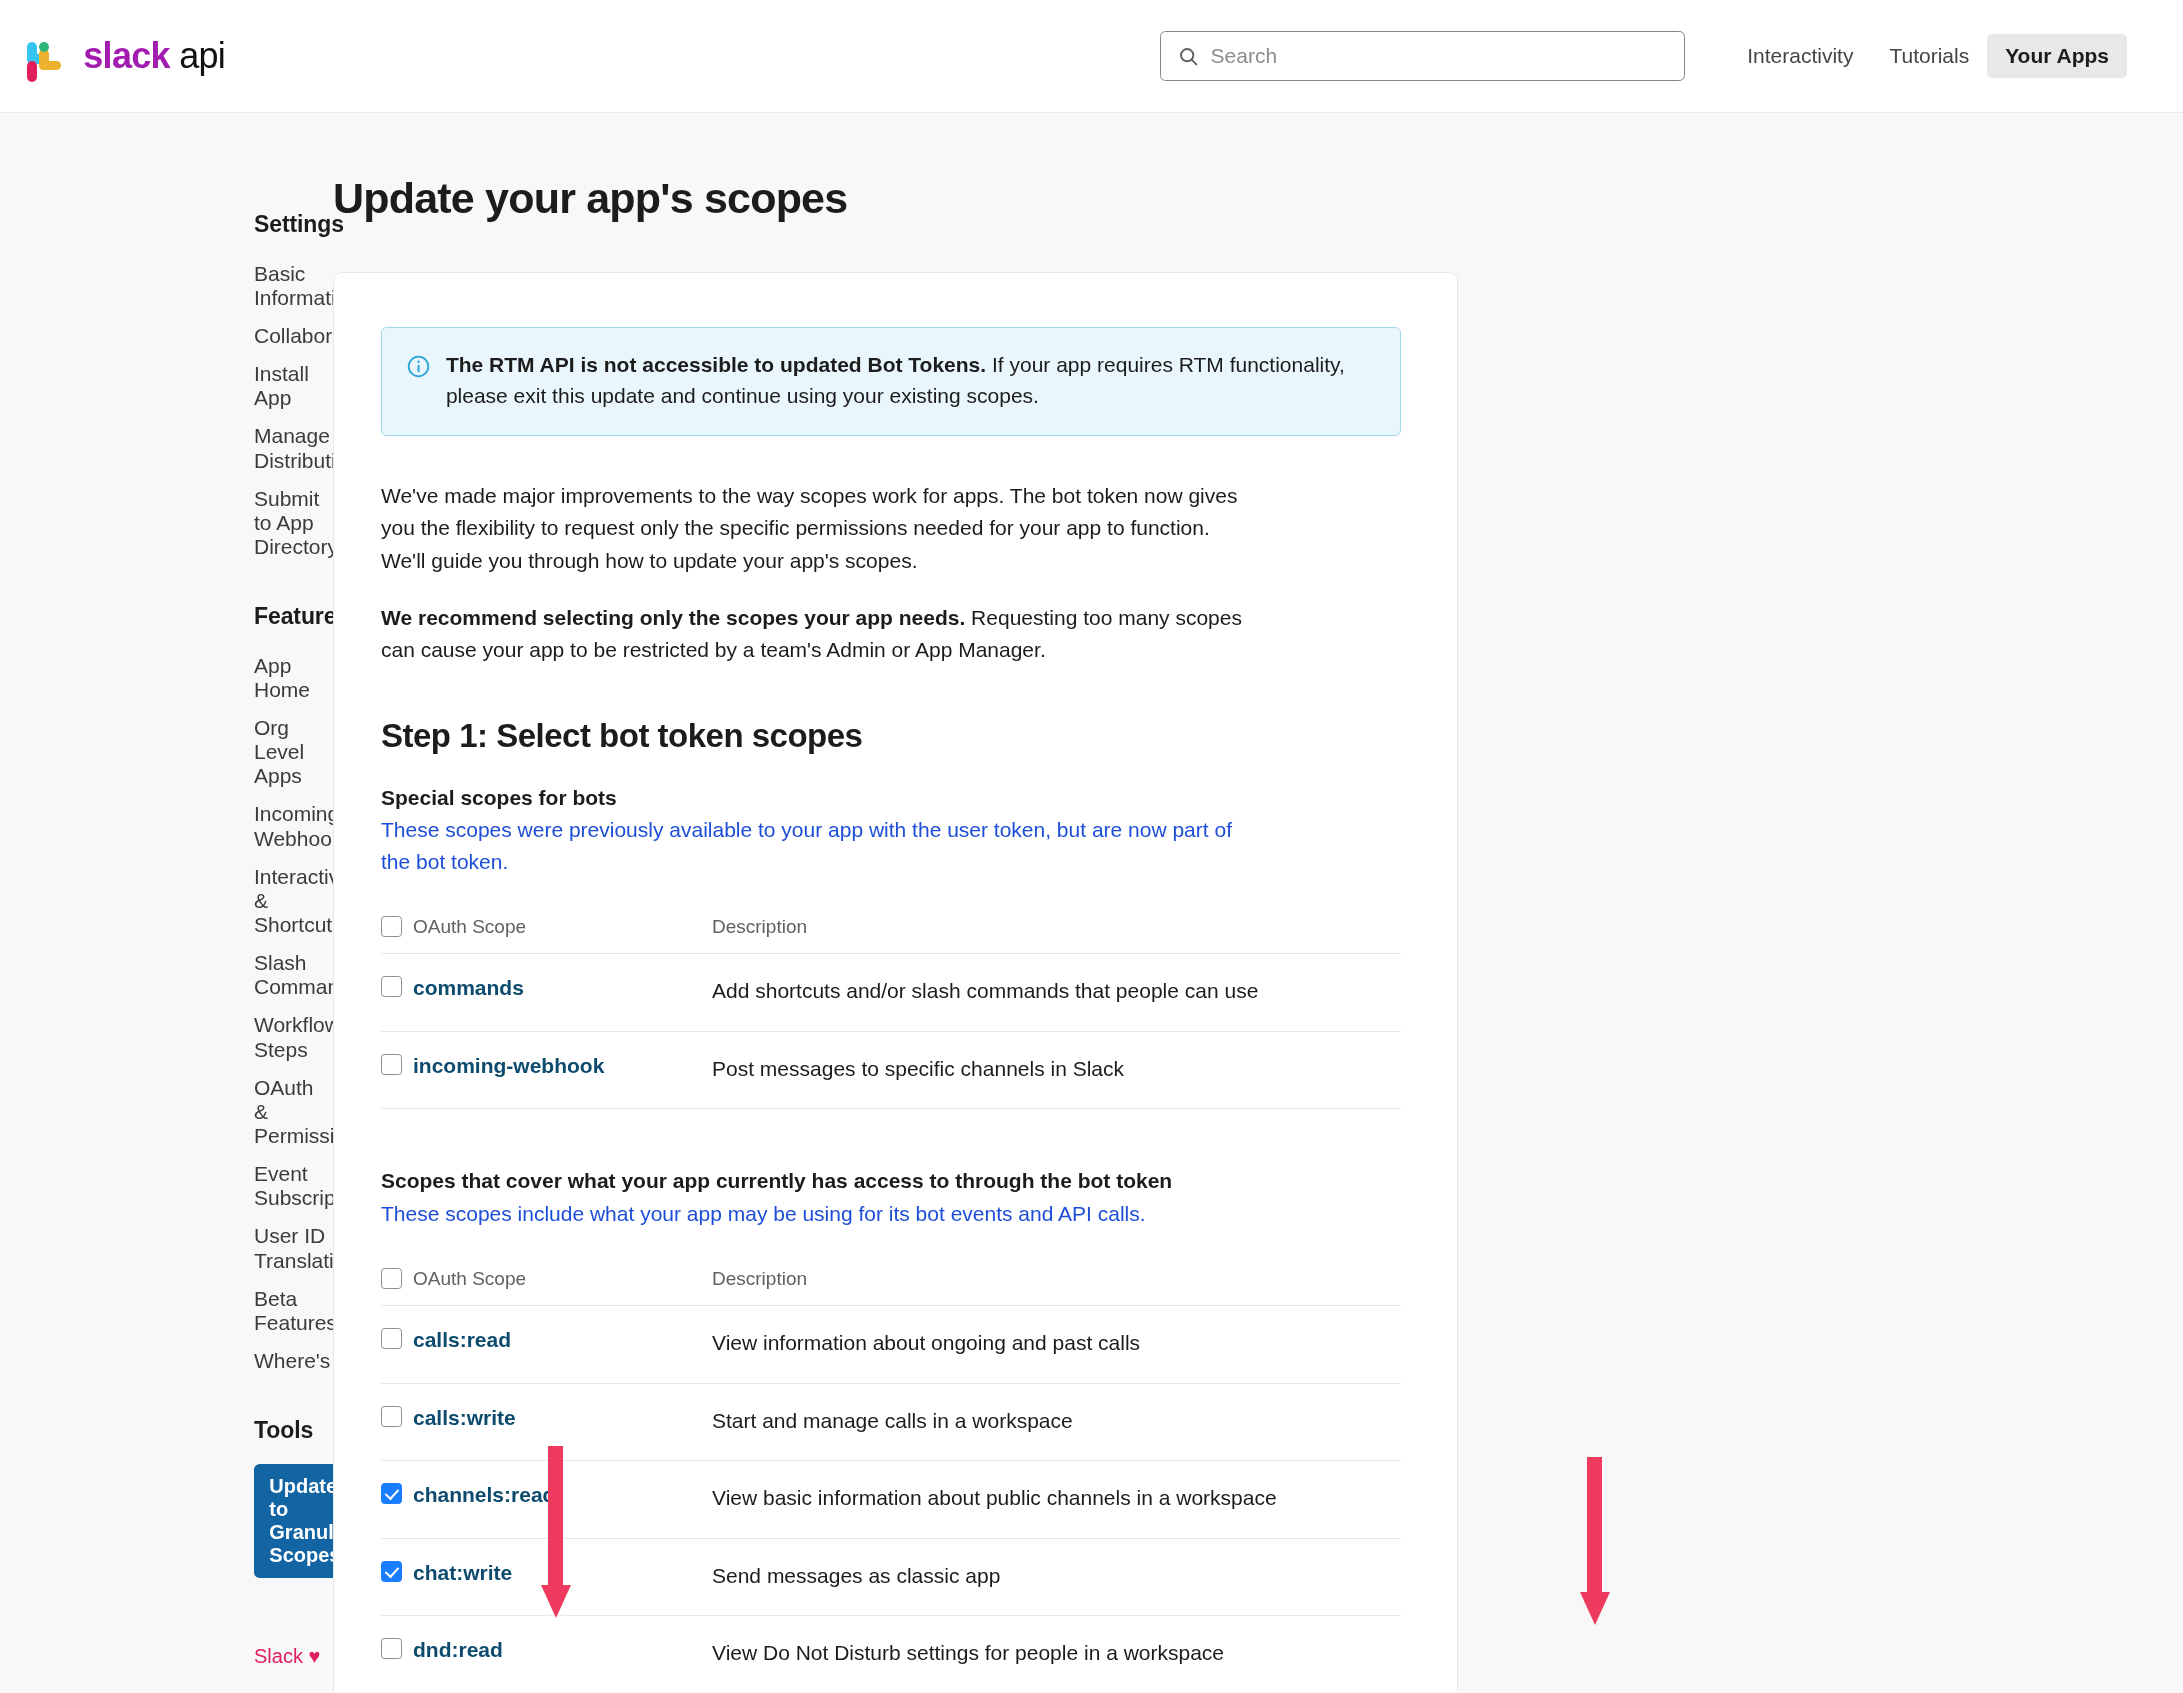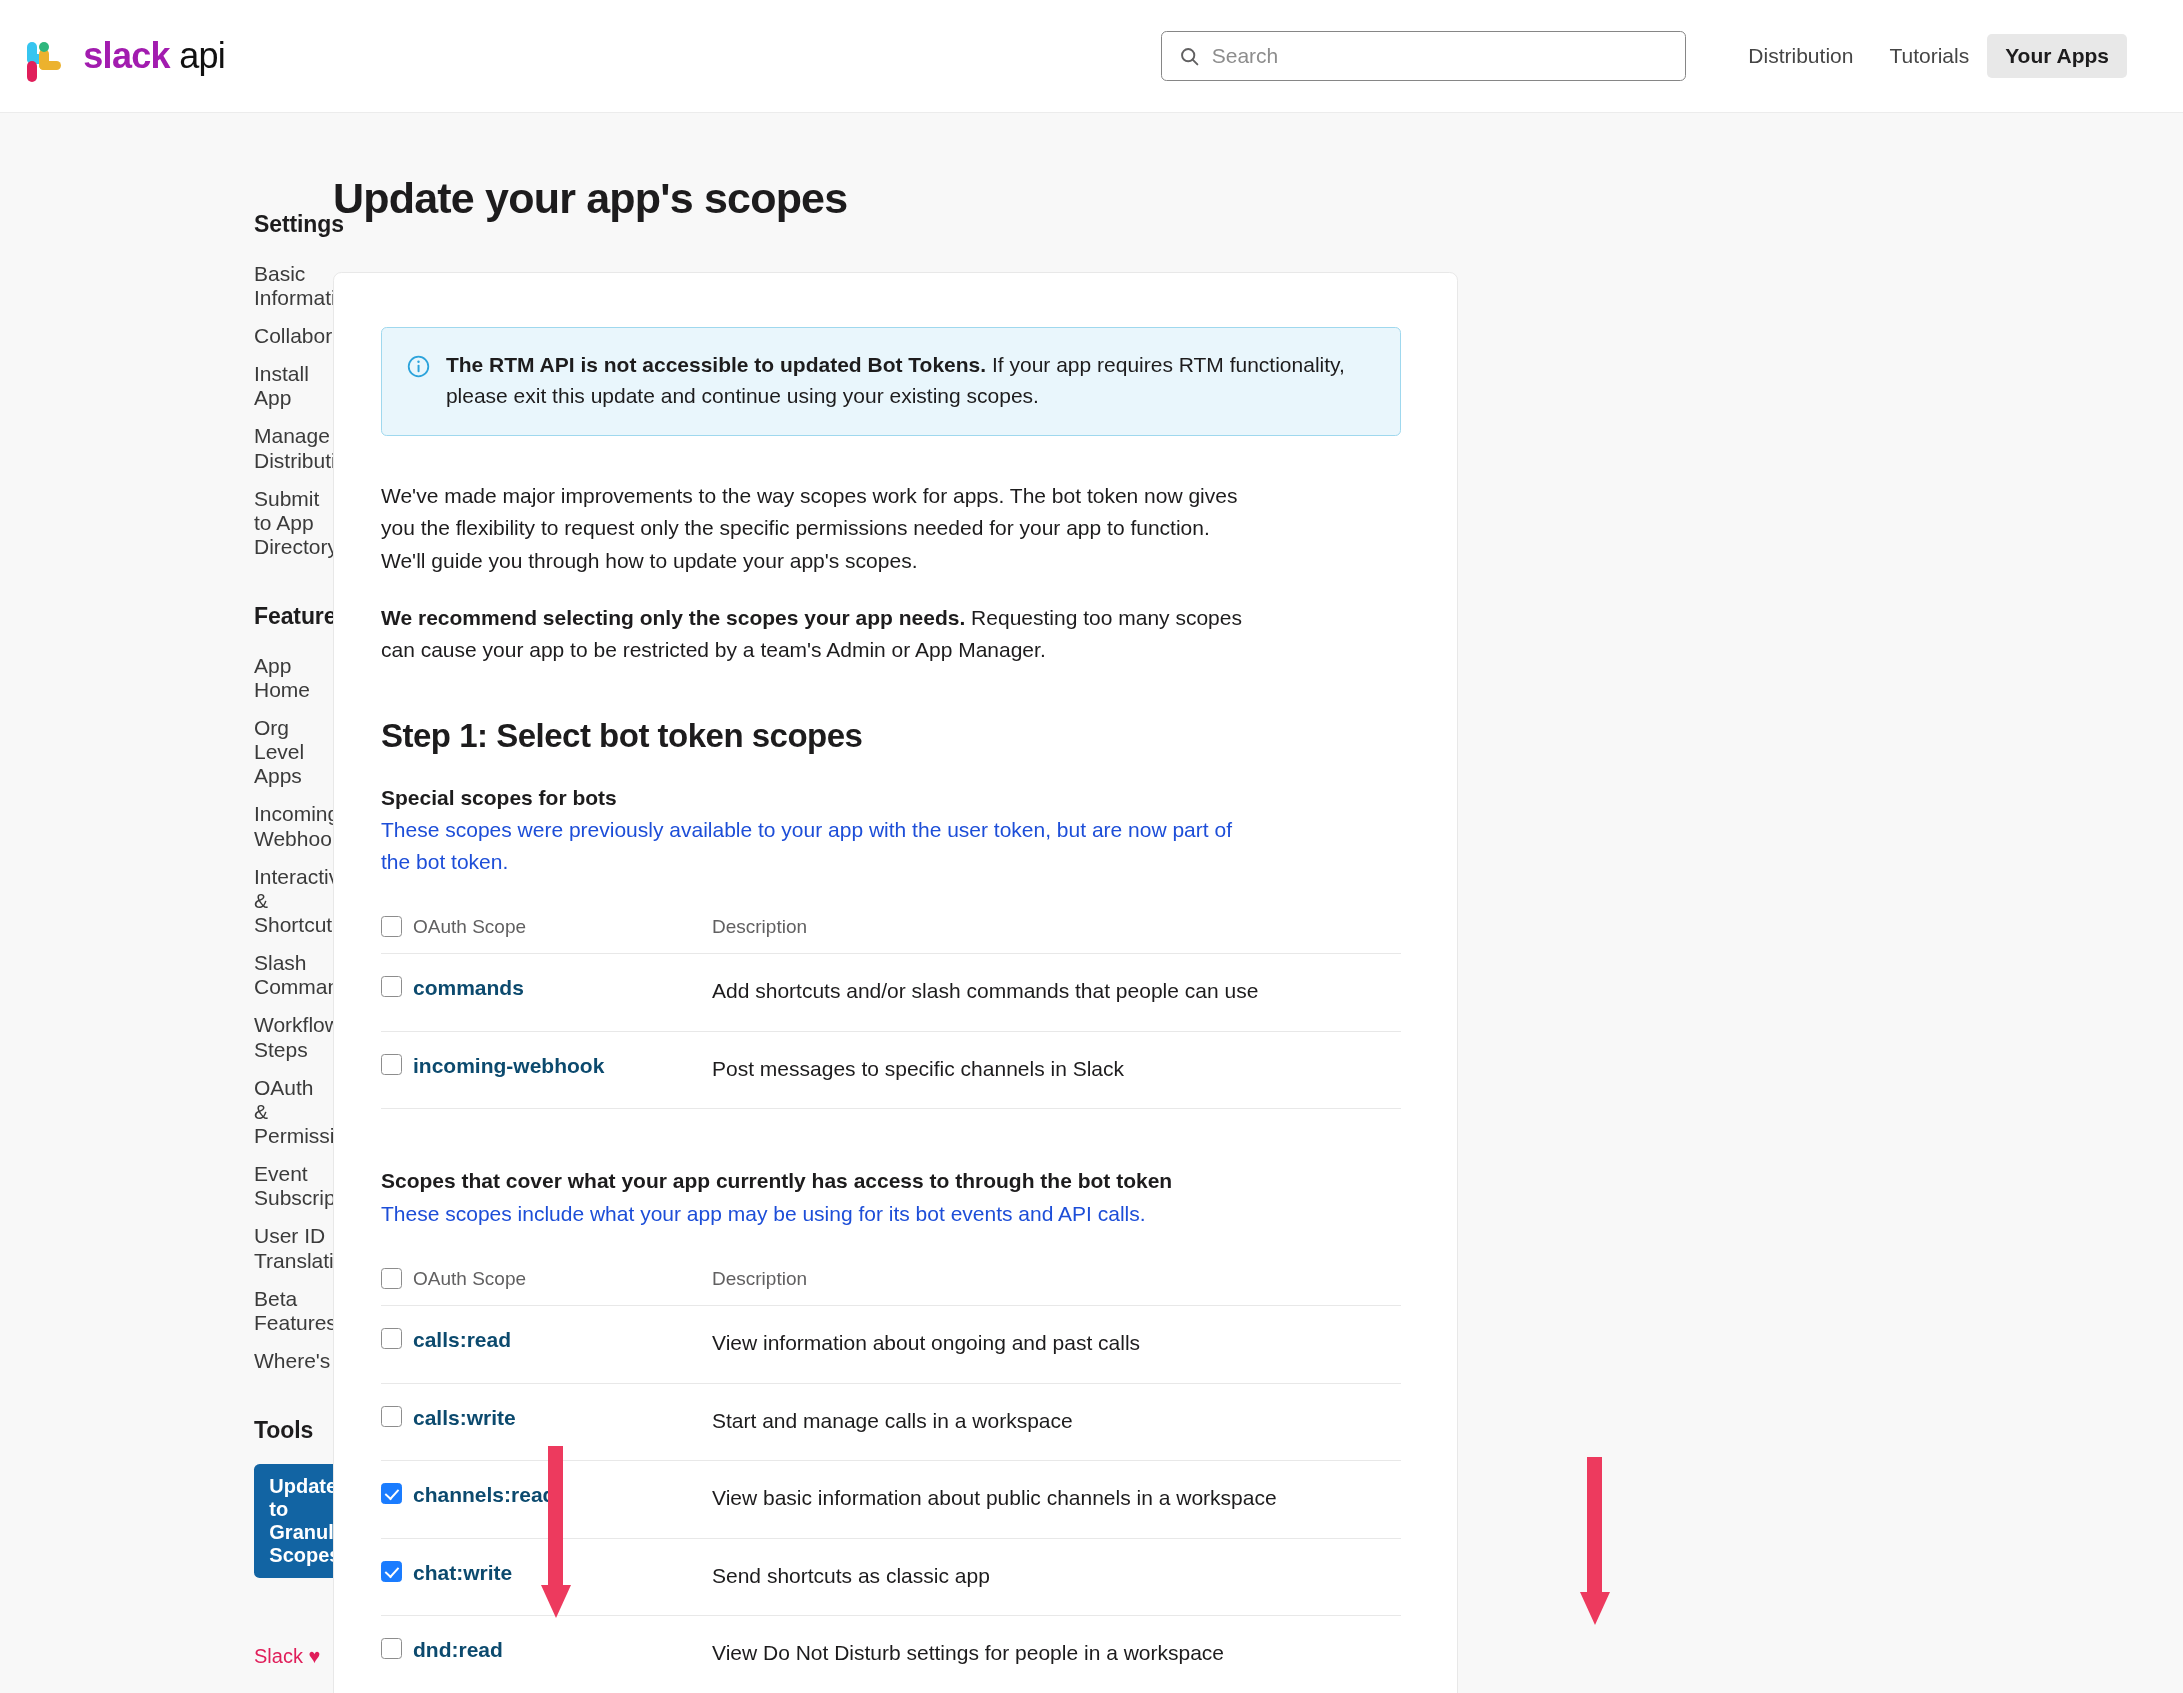--- a/index.html
+++ b/index.html
@@ -249,21 +249,21 @@
   </div>
 
   <div class="topnav">
     <div class="search-box">
       <svg width="21" height="21" viewBox="0 0 24 24" fill="none" stroke="#616061" stroke-width="2.2">
         <circle cx="10.5" cy="10.5" r="7"></circle>
           <line x1="15.6" y1="15.6" x2="21" y2="21" stroke-linecap="round"></line>
       </svg>
       <input class="search-input" type="text" placeholder="Search" style="">
     </div>
-    <a class="nav-link" href="#">Distribution</a>
+    <a class="nav-link" href="#">Interactivity</a>
     <a class="nav-link" href="#">Tutorials</a>
     <a class="nav-link active" href="#">Your Apps</a>
   </div>
 </div>
 
 <div class="page">
 
   <aside class="sidebar">
 
 
@@ -382,21 +382,21 @@
             <td class="c-desc">Start and manage calls in a workspace</td>
           </tr>
           <tr>
             <td class="c-check"><input class="cb" type="checkbox" checked="" style=""></td>
             <td class="c-scope"><a href="#">channels:read</a></td>
             <td class="c-desc">View basic information about public channels in a workspace</td>
           </tr>
           <tr>
             <td class="c-check"><input class="cb" type="checkbox" checked="" style=""></td>
             <td class="c-scope"><a href="#">chat:write</a></td>
-            <td class="c-desc">Send shortcuts as classic app</td>
+            <td class="c-desc">Send messages as classic app</td>
           </tr>
           <tr>
             <td class="c-check"><input class="cb" type="checkbox" style=""></td>
             <td class="c-scope"><a href="#">dnd:read</a></td>
             <td class="c-desc">View Do Not Disturb settings for people in a workspace</td>
           </tr>
 
         </tbody>
       </table>
 

